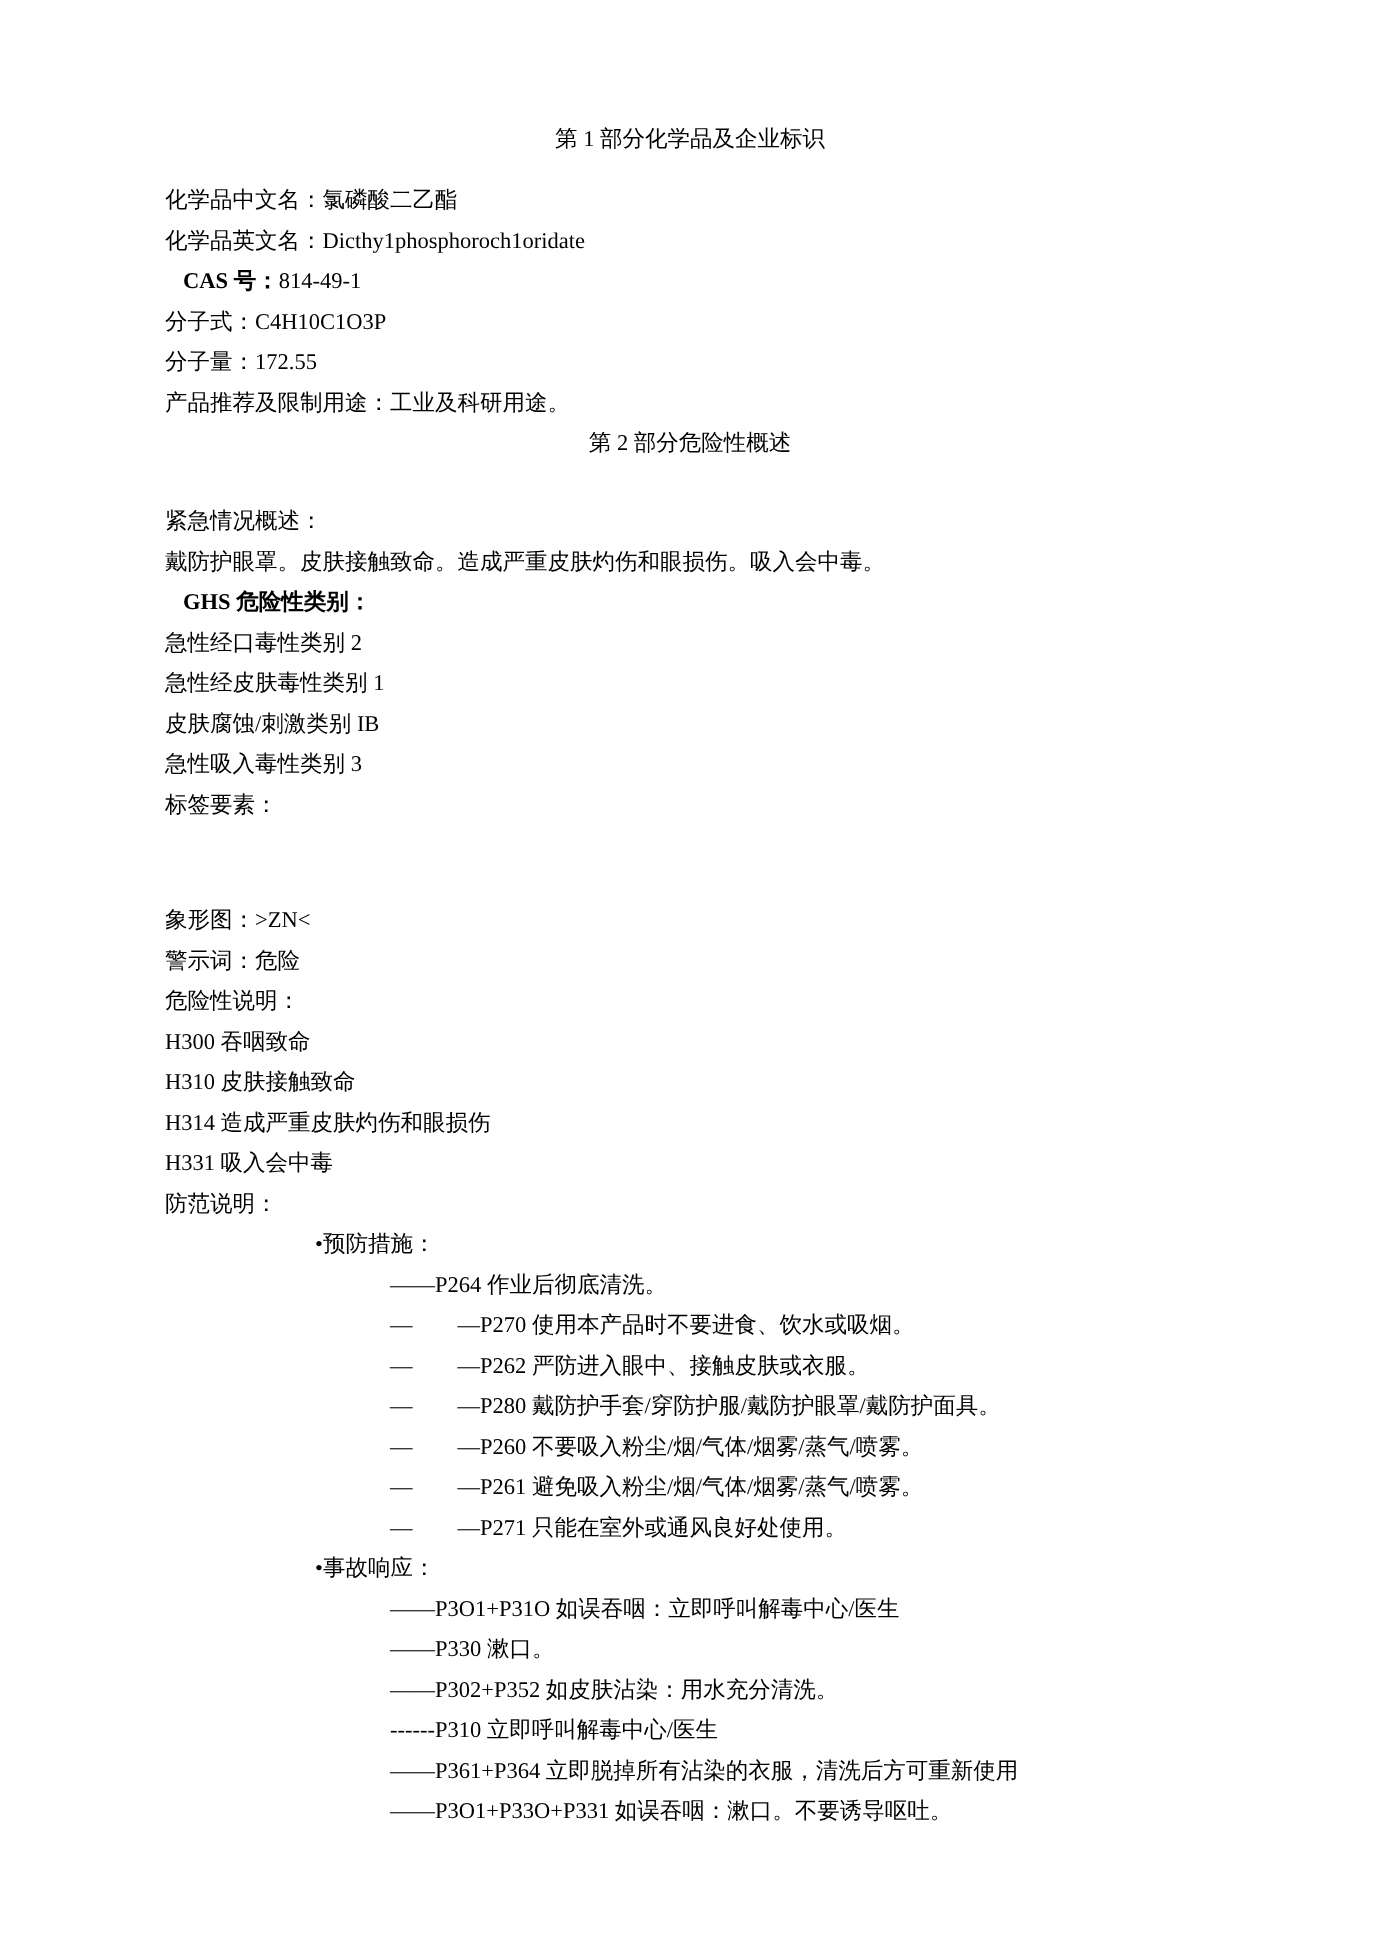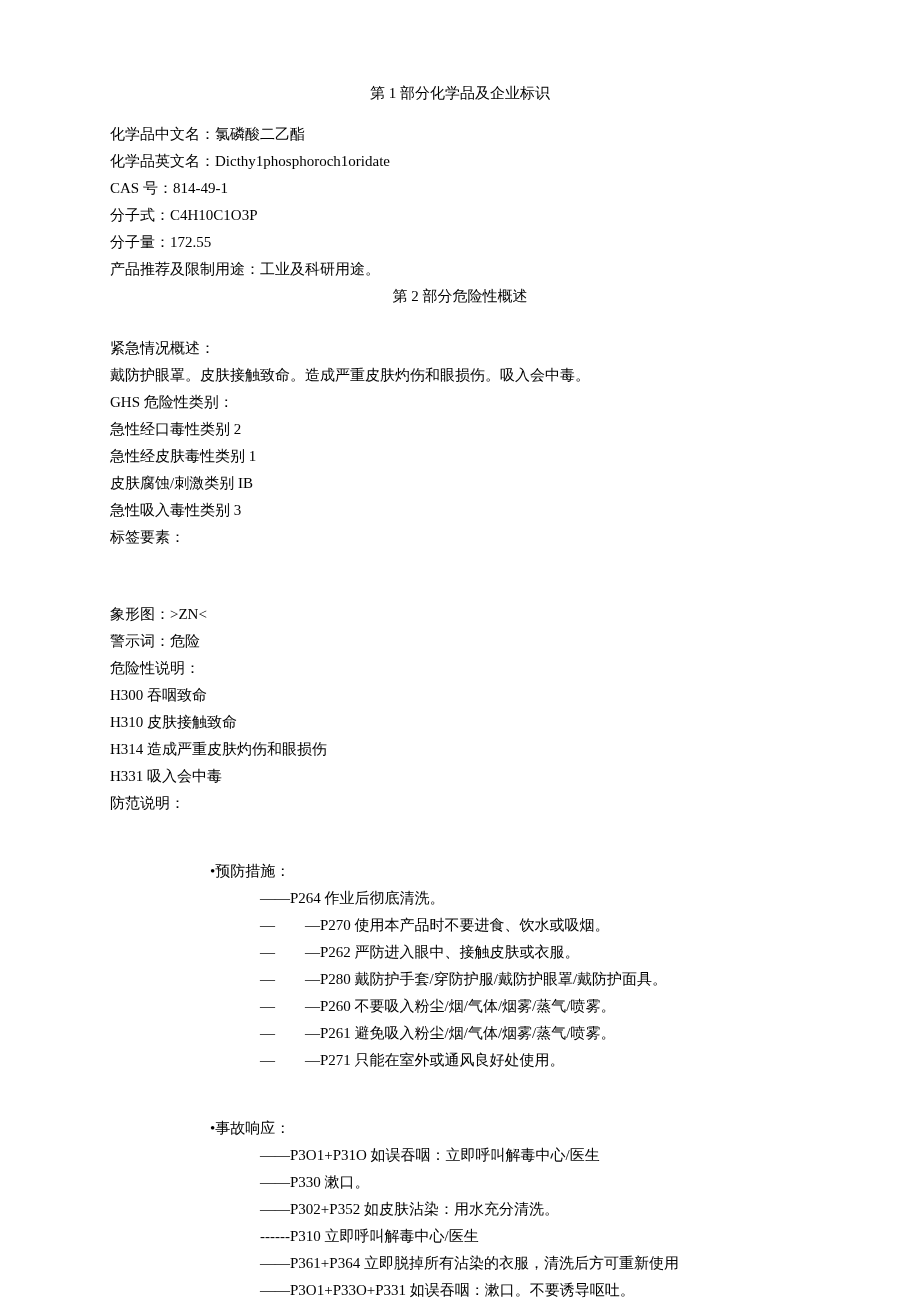--- a/index.html
+++ b/index.html
@@ -23,31 +23,31 @@
     }
     .section-title-2 {
       text-align: center;
       font-weight: normal;
       margin-bottom: 25px;
     }
     .field-line {
       margin: 0;
     }
     .bold {
-      font-weight: normal;
+      font-weight: bold;
+      margin-left: 12px;
     }
     .content-block {
       margin-bottom: 0;
     }
     .spacer {
       height: 50px;
     }
     .level-1 {
       padding-left: 100px;
-      margin-top: 41px;
     }
     .level-2 {
       padding-left: 150px;
     }
     .level-3 {
       padding-left: 150px;
     }
     .bullet-item {
       display: flex;
     }

